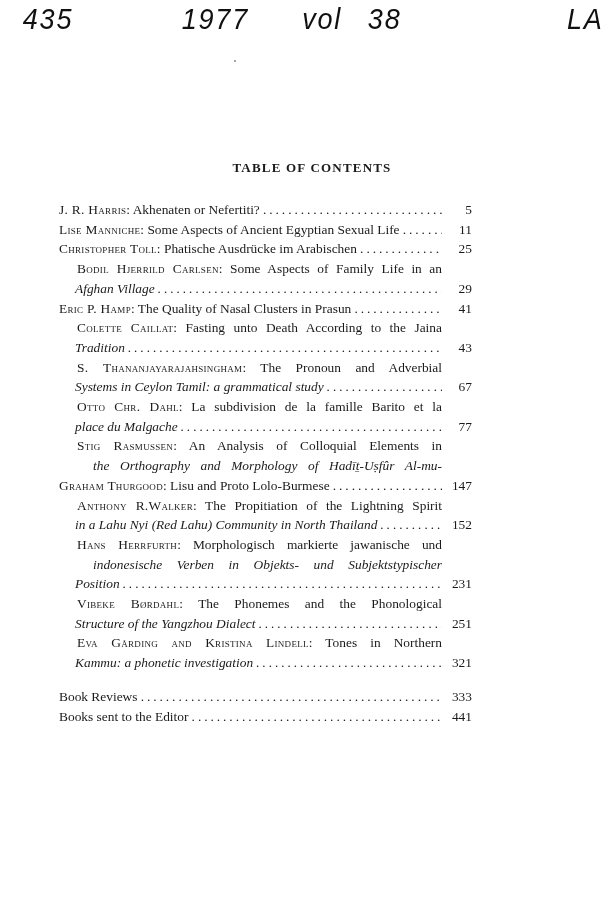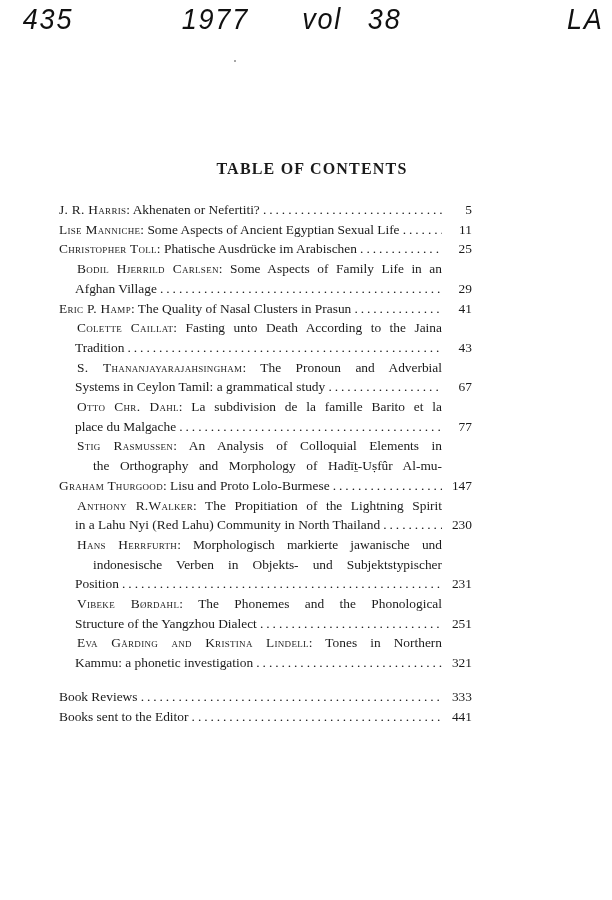--- a/index.html
+++ b/index.html
@@ -1,23 +1,23 @@
 <!DOCTYPE html>
 <html><head>
 <meta charset="utf-8">
 <style>
   html, body { margin: 0; padding: 0; background: #ffffff; }
   body { width: 612px; height: 900px; position: relative; overflow: hidden; font-family: "DejaVu Serif", "Liberation Serif", serif; color: #1a1a1a; }
   .hand { position: absolute; top: 2px; font-family: "Liberation Sans", sans-serif; font-size: 30px; font-weight: 300; color: #111; letter-spacing: 2px; transform: scaleX(0.9); font-style: italic; }
   .dot { position: absolute; left: 234px; top: 60px; width: 2px; height: 2px; background: #888; border-radius: 1px; }
-  .title { position: absolute; top: 160px; left: 0; width: 612px; text-align: center; font-family: "Liberation Serif", serif; font-weight: bold; font-size: 16px; letter-spacing: 1.2px; padding-left: 12px; box-sizing: border-box; }
+  .title { position: absolute; top: 160px; left: 0; width: 612px; text-align: center; font-family: "Liberation Serif", serif; font-weight: bold; font-size: 13px; letter-spacing: 1.2px; padding-left: 12px; box-sizing: border-box; }
   .toc { position: absolute; top: 200px; left: 59px; width: 413px; font-family: "Liberation Serif", serif; font-size: 13.4px; line-height: 19.7px; }
   .row { display: flex; align-items: baseline; white-space: nowrap; }
   .row .text { overflow: hidden; flex: 1 1 auto; white-space: nowrap; }
-  .row.cont .text { padding-left: 16px; }
+  .row.cont .text { padding-left: 16px; font-style: italic; }
   .row .text.fill::after { content: " . . . . . . . . . . . . . . . . . . . . . . . . . . . . . . . . . . . . . . . . . . . . . . . . . . . . . . . . . . . . . . . . . . . . . . . . . . . . . . . . . . . . ."; letter-spacing: -0.2px; }
   .row.justify .text { text-align: justify; text-align-last: justify; white-space: normal; margin-left: 18px; }
   .row .page { flex: 0 0 auto; width: 30px; text-align: right; }
   .author { font-variant: small-caps; letter-spacing: 0.3px; }
   .gap { height: 14px; }
 </style>
 </head>
 <body>
 
 <div>
@@ -112,21 +112,21 @@
         <span class="page">147</span>
       </div>
     </div>
     <div>
       <div class="row justify">
         <span class="text"><span class="author">Anthony R.Walker</span><span>: </span><span>The Propitiation of the Lightning Spirit</span></span>
         <span class="page"></span>
       </div>
       <div class="row cont">
         <span class="text fill"><span>in a Lahu Nyi (Red Lahu) Community in North Thailand</span></span>
-        <span class="page">230</span>
+        <span class="page">152</span>
       </div>
     </div>
     <div>
       <div class="row justify">
         <span class="text"><span class="author">Hans Herrfurth</span><span>: </span><span>Morphologisch markierte jawanische und</span></span>
         <span class="page"></span>
       </div>
       <div class="row cont justify">
         <span class="text"><span>indonesische Verben in Objekts- und Subjektstypischer</span></span>
         <span class="page"></span>

